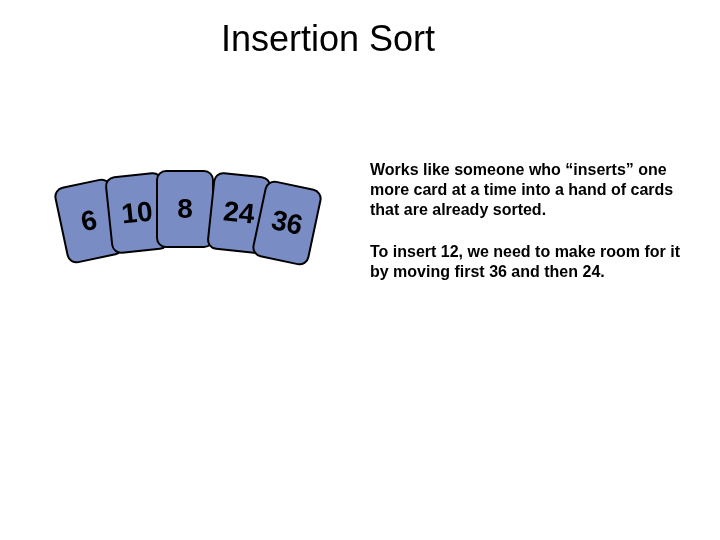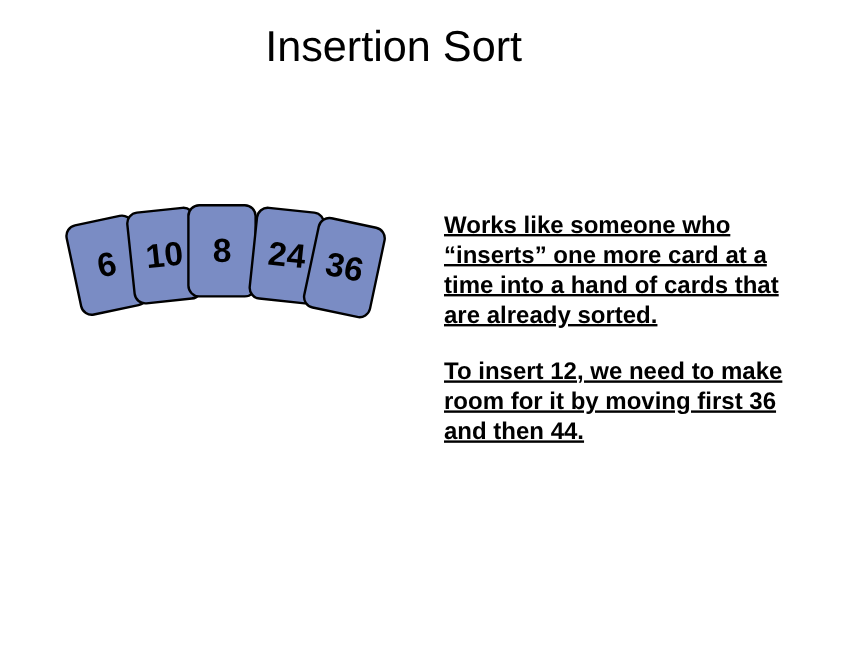--- a/index.html
+++ b/index.html
@@ -38,41 +38,40 @@
     display: flex;
     align-items: center;
     justify-content: center;
     font-size: 28px;
     font-weight: bold;
     color: #000;
   }
   .desc {
     position: absolute;
     left: 370px;
-    top: 176px;
+    top: 160px;
     width: 310px;
-    font-size: 20px;
+    font-size: 16px;
     font-weight: bold;
     line-height: 1.25;
     color: #000;
-    text-decoration: underline;
   }
   .desc p {
     margin: 0 0 22px 0;
   }
 </style>
 </head>
 <body>
 
 <div class="title">Insertion Sort</div>
 
 <div class="cards" id="cards">
     <div class="card" style="left: 0px; top: 12px; transform: rotate(-12deg); z-index: 1;">6</div>
     <div class="card" style="left: 48px; top: 4px; transform: rotate(-6deg); z-index: 2;">10</div>
     <div class="card" style="left: 96px; top: 0px; transform: rotate(0deg); z-index: 3;">8</div>
     <div class="card" style="left: 150px; top: 4px; transform: rotate(6deg); z-index: 4;">24</div>
     <div class="card" style="left: 198px; top: 14px; transform: rotate(12deg); z-index: 5;">36</div>
   </div>
 
 <div class="desc">
   <p>Works like someone who “inserts” one more card at a time into a hand of cards that are already sorted.</p>
-  <p>To insert 12, we need to make room for it by moving first 36 and then 44.</p>
+  <p>To insert 12, we need to make room for it by moving first 36 and then 24.</p>
 </div>
 
 </body></html>

